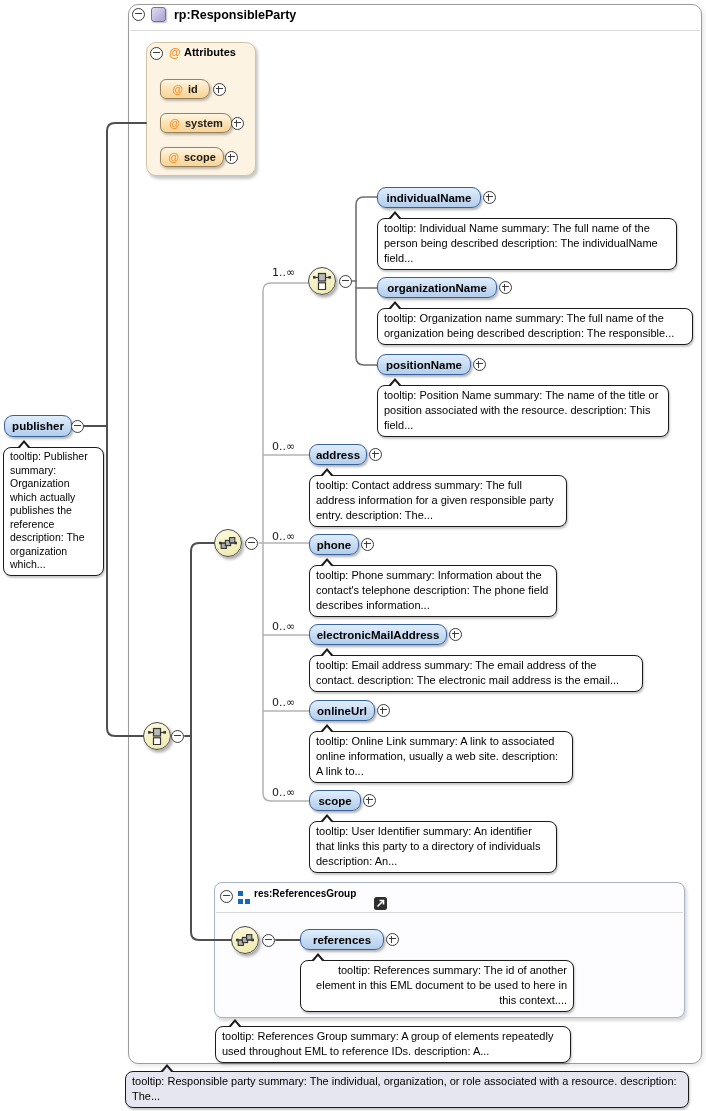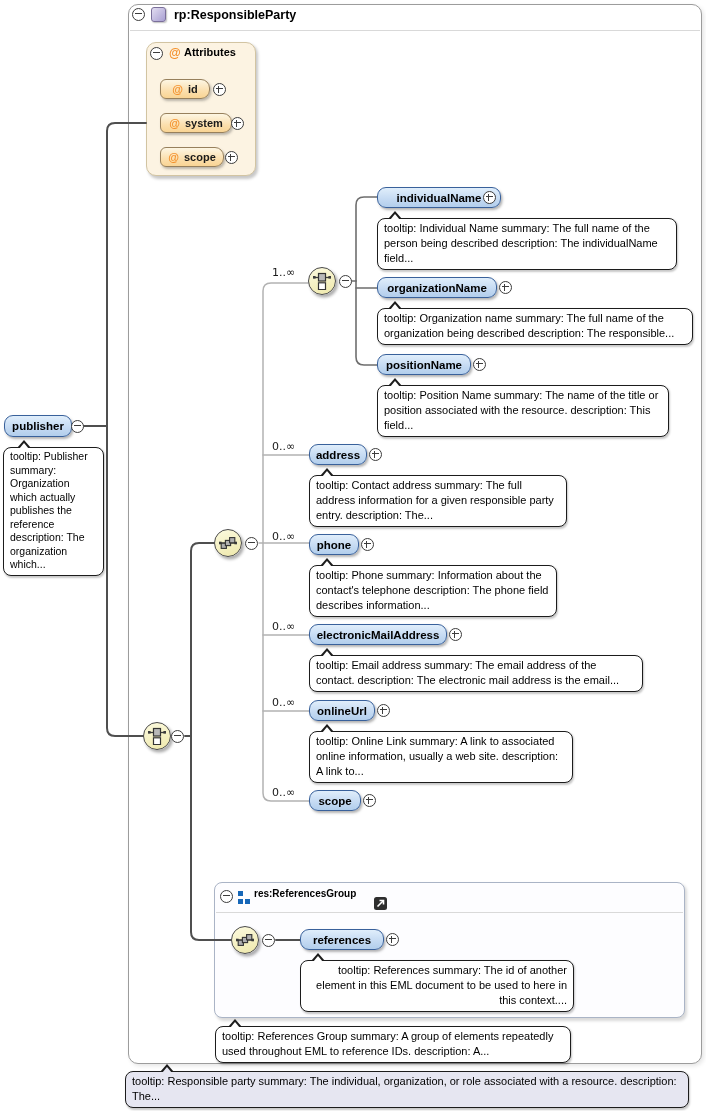--- a/index.html
+++ b/index.html
@@ -134,21 +134,21 @@
     <svg width="18" height="18" viewBox="0 0 18 18">
       <line x1="0" y1="5.5" x2="18" y2="5.5" stroke="#3c3c3c" stroke-width="1.3"></line>
       <rect x="0" y="4" width="2.6" height="2.6" fill="#3c3c3c"></rect>
       <rect x="15.4" y="4" width="2.6" height="2.6" fill="#3c3c3c"></rect>
       <rect x="5.5" y="1.5" width="7" height="7.5" fill="#b8b8b8" stroke="#333" stroke-width="1.2"></rect>
       <rect x="5.5" y="10.8" width="7" height="6.8" fill="#fff" stroke="#333" stroke-width="1.2"></rect>
     </svg>
   </div>
   <span class="abs minusc" style="left:339px;top:275px;"></span>
 
-  <div class="abs pill" style="left:377px;top:187px;width:124px;">
+  <div class="abs pill" style="left:377px;top:187px;width:104px;">
     <span>individualName</span>
   </div>
   <span class="abs plusc" style="left:483px;top:191px;"></span>
   <div class="tt" style="left:377px;top:218px;width:300px;">
     <i class="notch"></i>
     <span>tooltip: Individual Name summary: The full name of the person being described description: The individualName field...</span>
   </div>
 
   <div class="abs pill" style="left:377px;top:277px;width:120px;">
     <span>organizationName</span>
@@ -206,20 +206,24 @@
   <div class="tt" style="left:309px;top:731px;width:264px;">
     <i class="notch"></i>
     <span>tooltip: Online Link summary: A link to associated online information, usually a web site. description: A link to...</span>
   </div>
 
   <span class="abs cardlab" style="left:272px;top:786px;">0..∞</span>
   <div class="abs pill" style="left:309px;top:790px;width:52px;">
     <span>scope</span>
   </div>
   <span class="abs plusc" style="left:363px;top:794px;"></span>
+  <div class="tt" style="left:309px;top:821px;width:248px;">
+    <i class="notch"></i>
+    <span>tooltip: User Identifier summary: An identifier that links this party to a directory of individuals description: An...</span>
+  </div>
 
   <span class="abs minusc" style="left:220px;top:890px;"></span>
   <span class="abs" style="left:237px;top:890px;width:13px;height:13px;">
     <svg width="13" height="13" viewBox="0 0 13 13">
       <rect x="1" y="0" width="5" height="5" fill="#1667b8"></rect>
       <rect x="1" y="8" width="5" height="5" fill="#1667b8"></rect>
       <rect x="8" y="8" width="5" height="5" fill="#1667b8"></rect>
     </svg>
   </span>
   <span class="abs stitle" style="left:254px;top:888px;">res:ReferencesGroup</span>

